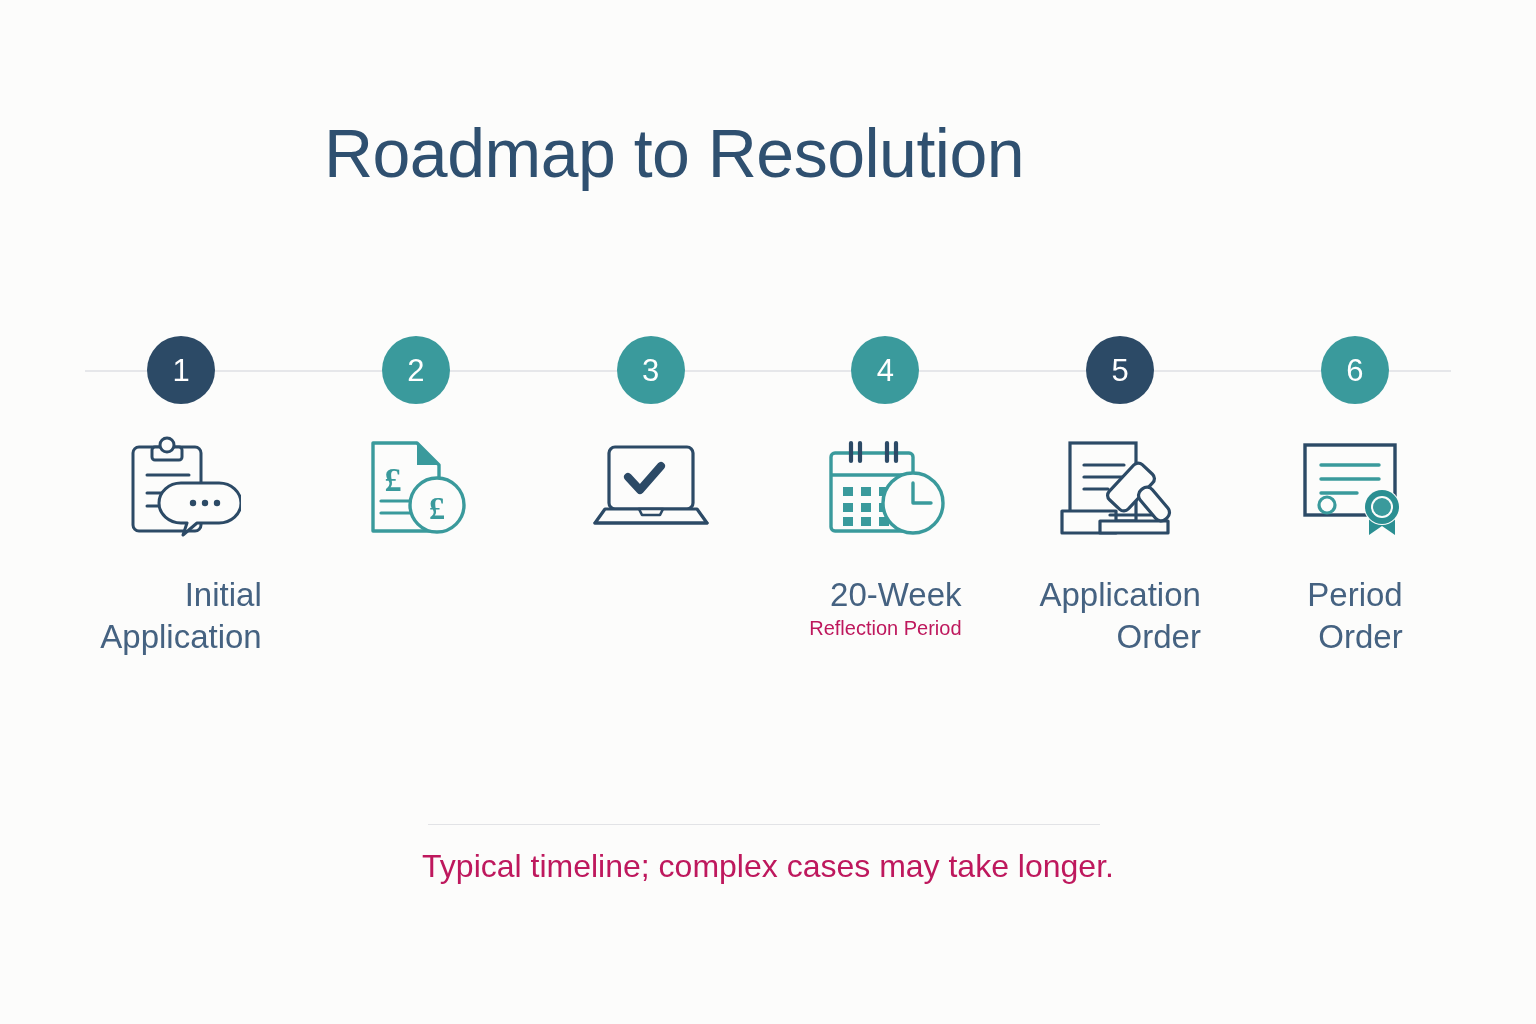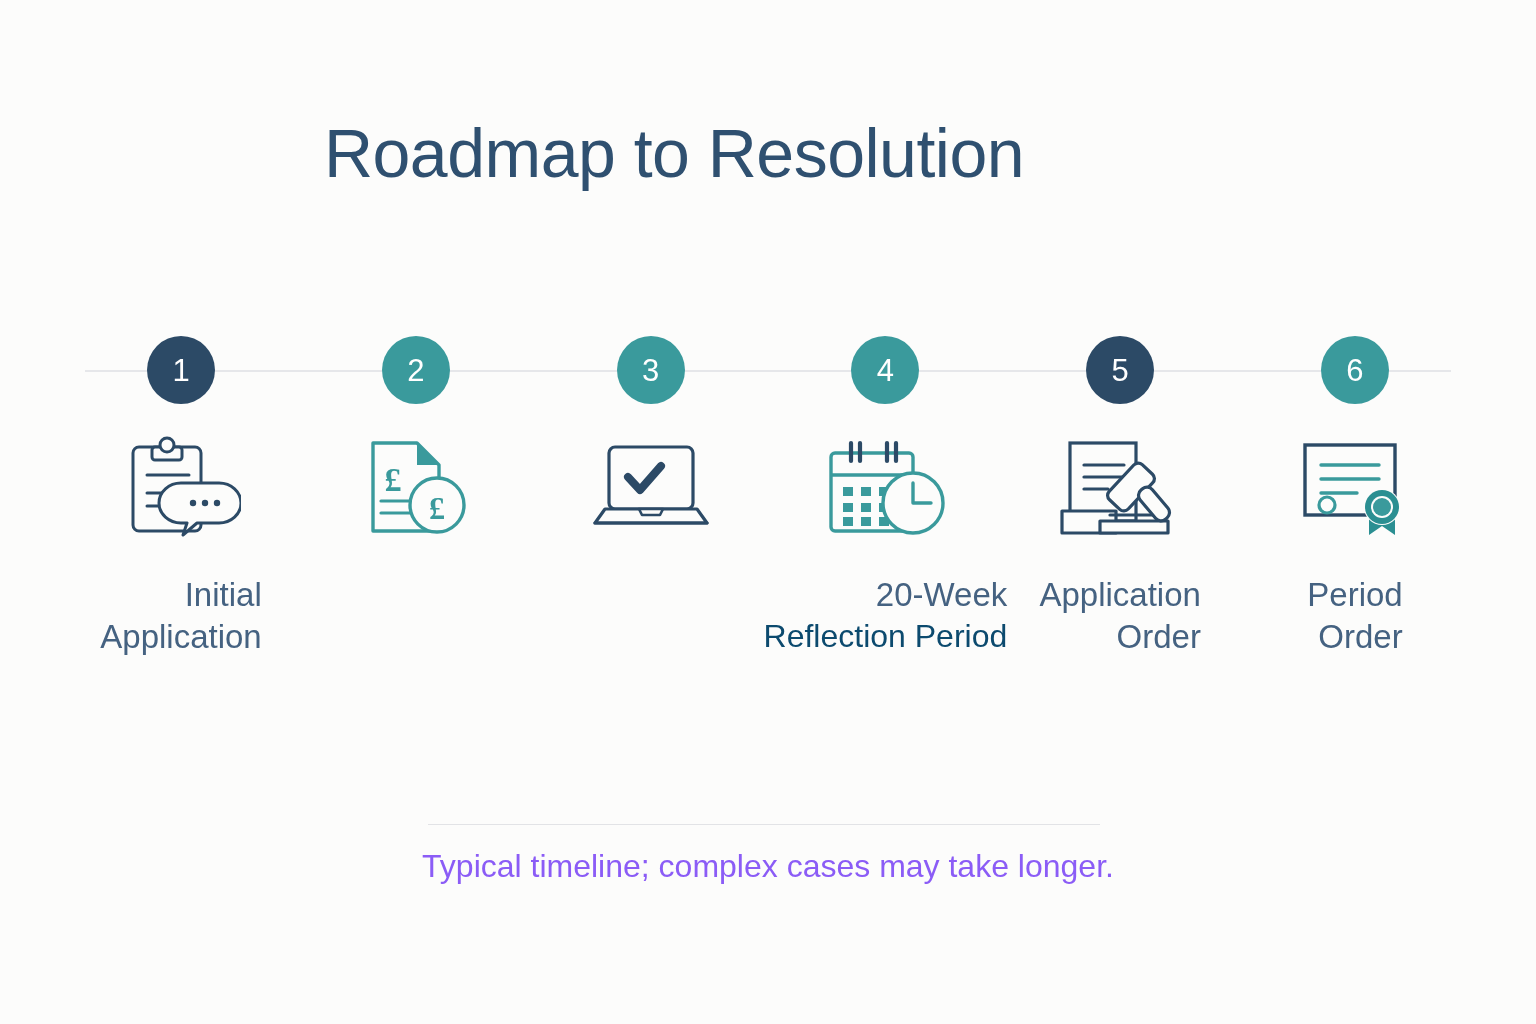--- a/index.html
+++ b/index.html
@@ -95,41 +95,41 @@
     line-height: 1.28;
   }
   .label-line {
     display: block;
     font-size: 33px;
     color: #456281;
     font-weight: 400;
     white-space: nowrap;
   }
   .label-line.accent {
-    color: #0c4a6e;
-    font-size: 32px;
+    color: #be185d;
+    font-size: 20px;
   }
 
   
   .footer-rule {
     position: absolute;
     left: 428px;
     top: 824px;
     width: 672px;
     height: 1px;
     background: #e2e3e6;
   }
   .footnote {
     position: absolute;
     left: 0;
     top: 848px;
     width: 1536px;
     text-align: center;
     font-size: 32px;
-    color: #8b5cf6;
+    color: #be185d;
     font-weight: 400;
   }
 </style>
 </head>
 <body>
 
 <div id="canvas">
 
   <div class="title">Roadmap to Resolution</div>
 

